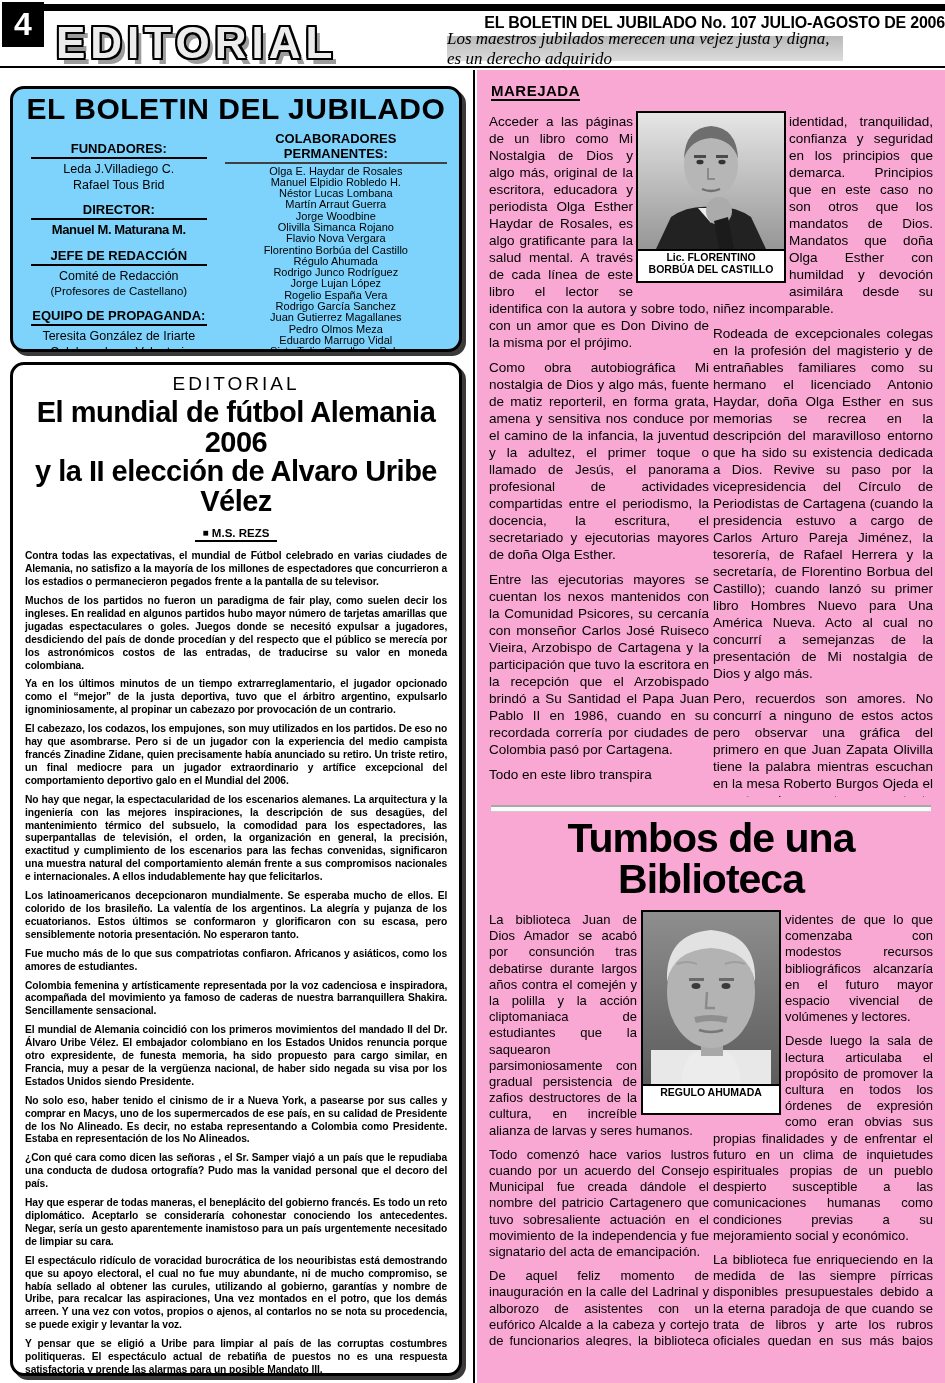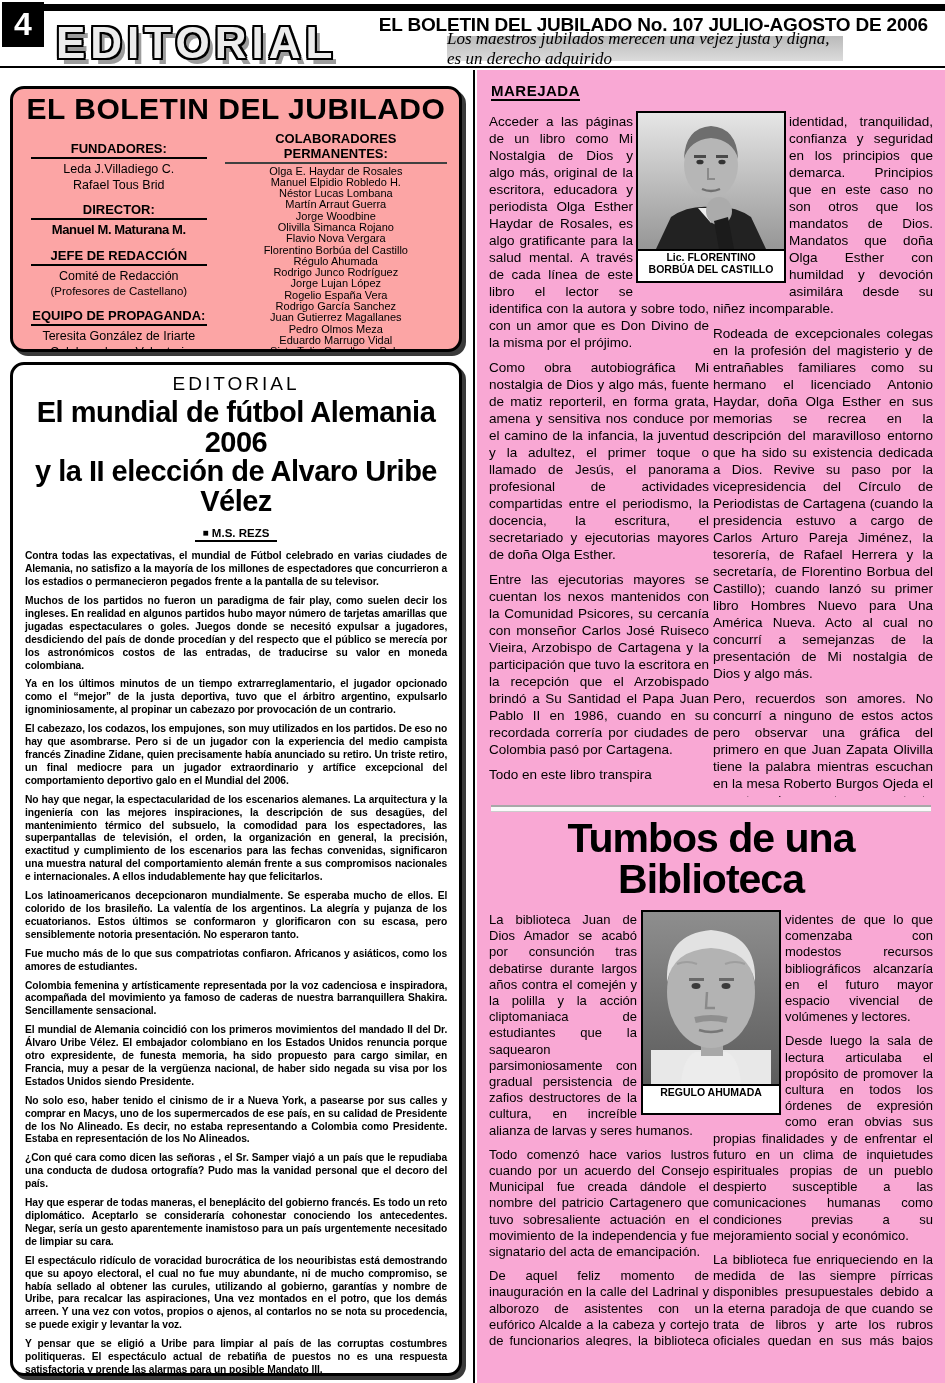--- a/index.html
+++ b/index.html
@@ -7,29 +7,29 @@
         font-family:"Liberation Sans",sans-serif;color:#000;}
 
   
   .topbar{position:absolute;left:28px;top:4px;width:917px;height:7px;background:#000;}
   .pagenum-box{position:absolute;left:2px;top:2px;width:42px;height:45px;background:#000;color:#fff;
         font-size:32px;font-weight:bold;display:flex;align-items:center;justify-content:center;}
   .ed-logo{position:absolute;left:56px;top:18px;font-size:44px;font-weight:900;letter-spacing:5px;
         color:#ececec;
         text-shadow:-2px -2px 0 #000,2px -2px 0 #000,-2px 2px 0 #000,2px 2px 0 #000,
                     -2px 0 0 #000,2px 0 0 #000,0 -2px 0 #000,0 2px 0 #000,5px 6px 0 #9c9c9c;}
-  .mast-right{position:absolute;right:17px;top:14px;font-size:19px;font-weight:bold;letter-spacing:-0.2px;}
+  .mast-right{position:absolute;right:0;top:14px;font-size:16px;font-weight:bold;letter-spacing:-0.2px;}
   .slogan-bar{position:absolute;left:447px;top:36px;width:396px;height:25px;
         background:linear-gradient(180deg,#b9b9b9,#dcdcdc);display:flex;align-items:center;justify-content:center;
         font-family:"Liberation Serif",serif;font-style:italic;font-size:17px;}
   .header-rule{position:absolute;left:0;top:66px;width:945px;height:2px;background:#000;}
 
   
   .mast-box{position:absolute;left:10px;top:86px;width:452px;height:266px;border:3px solid #000;
-        border-radius:14px;background:#fca5a5;box-shadow:4px 4px 0 #3a3a3a;padding:4px 6px;
+        border-radius:14px;background:#7dd3fc;box-shadow:4px 4px 0 #3a3a3a;padding:4px 6px;
         box-sizing:border-box;overflow:hidden;}
   .mb-title{text-align:center;font-size:30px;font-weight:bold;letter-spacing:0.5px;line-height:1.05;}
   .mb-cols{display:flex;margin-top:2px;}
   .mb-left{width:46%;}
   .mb-right{width:54%;}
   .mh-head{font-weight:bold;font-size:13px;text-align:center;border-bottom:2px solid #000;
         margin:9px 12px 2px;padding-bottom:1px;}
   .mh-head.first{margin-top:14px;}
   .mh-line{font-size:12.5px;text-align:center;line-height:1.3;}
   .mh-line.dirname{font-size:13px;font-weight:bold;letter-spacing:-0.4px;}

